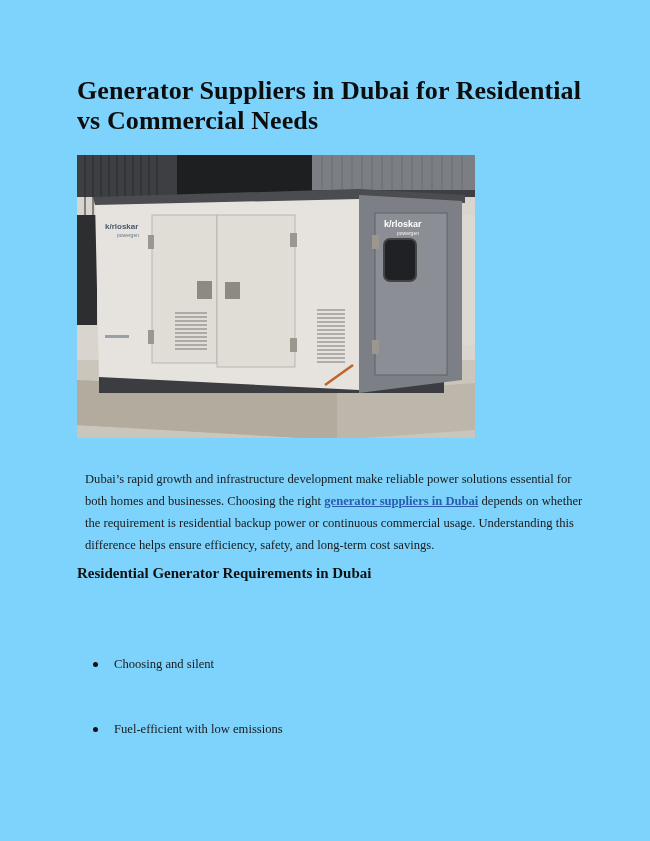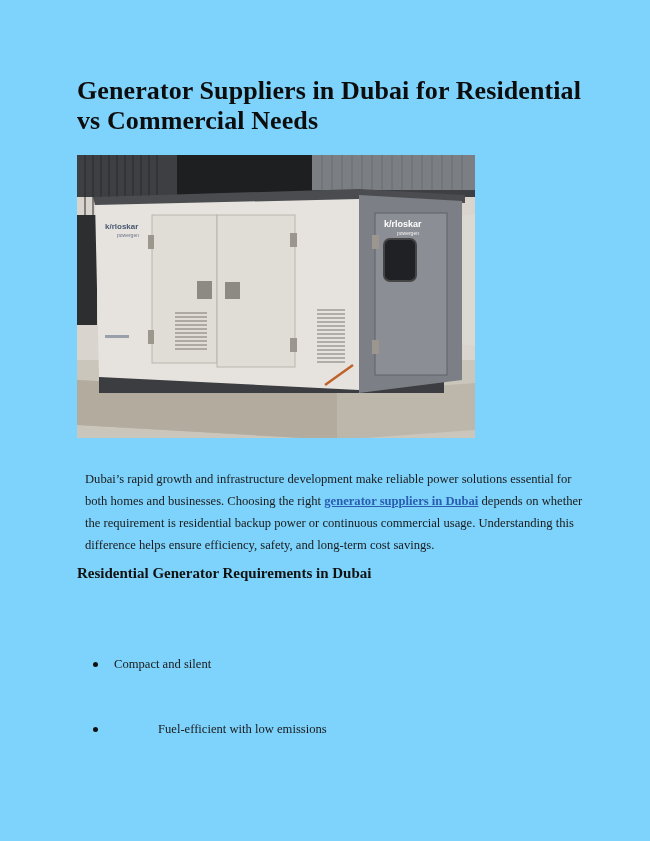--- a/index.html
+++ b/index.html
@@ -84,21 +84,21 @@
       align-items: center;
     }
     .bullet .dot {
       display: inline-block;
       width: 5px; height: 5px;
       border-radius: 50%;
       background: #111;
       margin-right: 16px;
     }
     .bullet.b1 { top: 655px; }
-    .bullet.b2 { top: 720px; gap: 44px; }
+    .bullet.b2 { top: 720px; }
   </style>
 </head>
 <body>
 
 <div class="page">
 
   <h1 class="title">Generator Suppliers in Dubai for Residential vs Commercial Needs</h1>
 
   <div class="hero">
     <svg width="398" height="283" viewBox="0 0 398 283" xmlns="http://www.w3.org/2000/svg">
@@ -207,21 +207,21 @@
     </svg>
   </div>
 
   <p class="para intro"><span>Dubai’s rapid growth and infrastructure development make reliable power solutions essential for both homes and businesses. Choosing the right </span><a class="link">generator suppliers in Dubai</a><span> depends on whether the requirement is residential backup power or continuous commercial usage. Understanding this difference helps ensure efficiency, safety, and long-term cost savings.</span></p>
 
   <h2 class="h2">Residential Generator Requirements in Dubai</h2>
 
 
   <div class="bullet b1">
     <span class="dot"></span>
-    <span>Compact and silent</span>
+    <span>Choosing and silent</span>
   </div>
 
   <div class="bullet b2">
     <span class="dot"></span>
     <span>Fuel-efficient with low emissions</span>
   </div>
 
 </div>
 
 </body></html>

